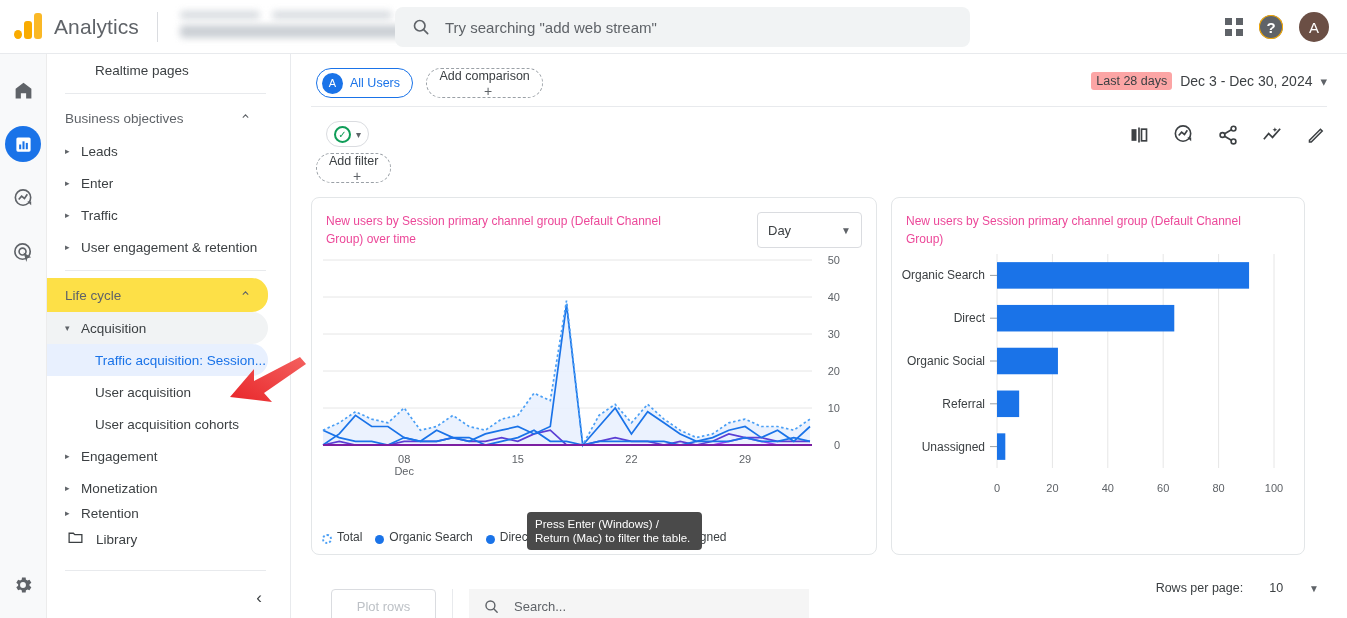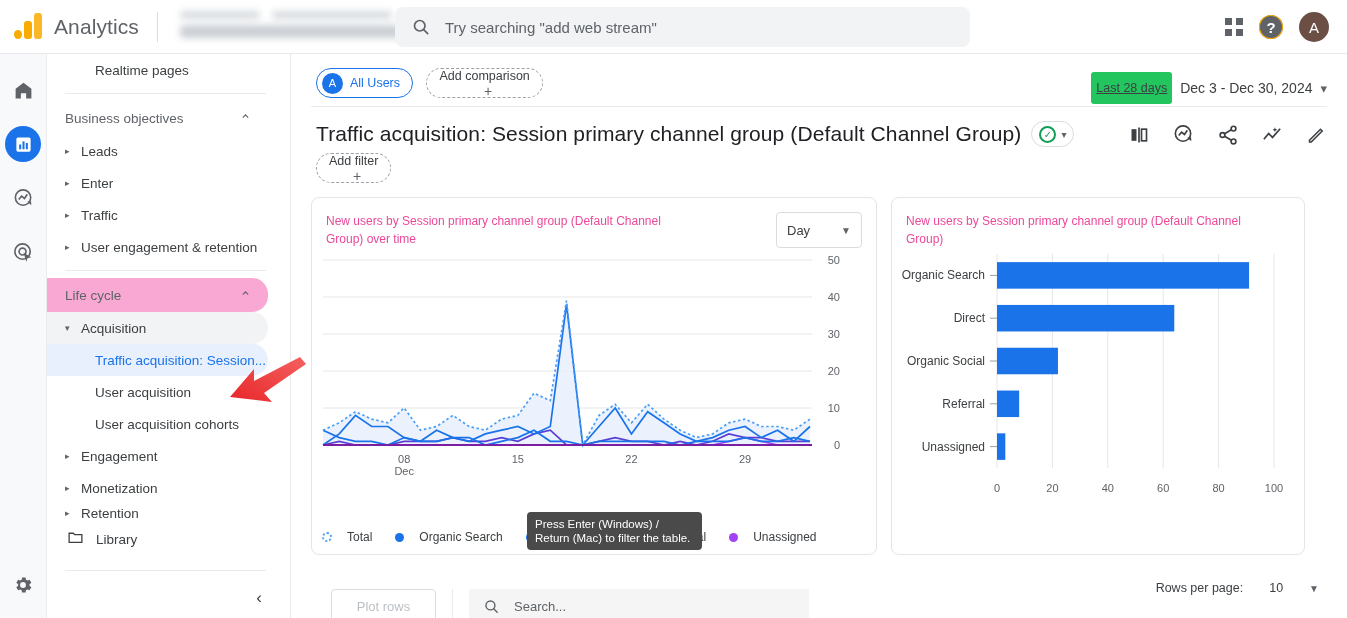--- a/index.html
+++ b/index.html
@@ -70,21 +70,21 @@
     margin-right: 22px; white-space: nowrap;
   }
   .nav-item .caret { width: 14px; color: #5f6368; font-size: 9px; flex: 0 0 14px; }
   .nav-item .lbl { margin-left: 2px; }
   .nav-sub { padding-left: 46px; }
   .nav-group {
     height: 34px; display: flex; align-items: center; justify-content: space-between;
     font-size: 13.5px; color: #5f6368; padding-left: 18px; padding-right: 16px;
     cursor: pointer; border-radius: 0 16px 16px 0; margin-right: 22px;
   }
-  .nav-group.shade { background: #f9a8d4; }
+  .nav-group.shade { background: #fde047; }
   .nav-item.shade { background: #f1f3f4; }
   .nav-item.selected { background: #e8f0fe; color: #1a73e8; font-weight: 500; }
   .nav-sep { height: 1px; background: #e8eaed; margin: 7px 24px 7px 18px; }
   .nav-folder { display: flex; align-items: center; gap: 12px; padding-left: 20px; height: 34px;
                 font-size: 13.5px; color: #3c4043; cursor: pointer;}
   .collapse-btn { position: absolute; right: 28px; bottom: 10px; color: #3c4043;
                   font-size: 17px; cursor: pointer; }
 
   
   .main { position: absolute; top: 54px; left: 291px; width: 1056px; height: 564px; background: #fff; }
@@ -95,46 +95,46 @@
   }
   .chip.users { border: 1px solid #1a73e8; color: #1a73e8; background: #fff; padding-left: 5px;}
   .chip.users .ac { width: 21px; height: 21px; border-radius: 50%; background: #1a73e8; color: #fff;
                     font-size: 11px; display: flex; align-items: center; justify-content: center; margin-right: 7px; }
   .chip.dashed { border: 1px dashed #9aa0a6; color: #3c4043; margin-left: 9px; flex-direction: column; }
   .chip.dashed .plus { margin-left: 7px; font-size: 14px; color: #5f6368; }
   .daterange {
     position: absolute; right: 20px; top: 18px; display: flex; align-items: center;
     font-size: 13px; color: #3c4043; gap: 8px; cursor: pointer;
   }
-  .dr-badge { background: #22c55e; padding: 9px 5px; border-radius: 3px; font-size: 12.5px; color: #3c4043; text-decoration: underline;}
+  .dr-badge { background: #fca5a5; padding: 2px 5px; border-radius: 3px; font-size: 12.5px; color: #3c4043;}
   .hline { height: 1px; background: #e8eaed; margin: 6px 20px 0 20px; }
 
   .titlerow { position: relative; padding: 14px 0 0 25px; display: flex; align-items: center; }
   .ptitle { font-size: 21px; color: #202124; letter-spacing: .1px; }
   .okbadge { display: inline-flex; align-items: center; gap: 5px; border: 1px solid #dadce0;
              border-radius: 14px; height: 26px; padding: 0 7px; margin-left: 10px; cursor: pointer; }
   .ok-circle { width: 17px; height: 17px; border-radius: 50%; border: 2px solid #0f9d58;
                display: flex; align-items: center; justify-content: center; color: #0f9d58; font-size: 10px; }
   .title-actions { position: absolute; right: 20px; top: 16px; display: flex; align-items: center; gap: 22px; }
   .filterrow { padding: 6px 8px 0 25px; }
 
   
   .cards { display: flex; padding: 14px 20px 0 20px; gap: 14px; }
   .card { background: #fff; border: 1px solid #e3e6e8; border-radius: 8px; position: relative; }
   .card-l { width: 566px; height: 358px; }
   .card-r { width: 414px; height: 358px; }
   .card-title { font-size: 12px; color: #ec4899; line-height: 18px; padding: 14px 0 0 14px; width: 380px; }
   .day-sel {
-    position: absolute; right: 14px; top: 14px; width: 86px; height: 36px;
+    position: absolute; right: 14px; top: 14px; width: 105px; height: 36px;
     border: 1px solid #dadce0; border-radius: 4px; display: flex; align-items: center;
     justify-content: space-between; padding: 0 10px; font-size: 13px; color: #3c4043; cursor: pointer;
   }
   .legend { position: absolute; left: 10px; bottom: 10px; display: flex; align-items: center;
             gap: 7px; font-size: 12px; color: #3c4043; }
-  .lg { display: flex; align-items: center; gap: 15px; margin-right: 16px; }
+  .lg { display: flex; align-items: flex-end; gap: 5px; margin-right: 6px; }
   .dot { width: 9px; height: 9px; border-radius: 50%; display: inline-block; }
   .dot.hollow { background: #fff; border: 2px dotted #4a9ff5; width: 10px; height: 10px;}
   .tooltip {
     position: absolute; left: 215px; bottom: 4px; background: #4a4a4a; color: #fff;
     font-size: 11.5px; line-height: 14px; border-radius: 4px; padding: 5px 8px; width: 175px;
   }
 
   
   .bottombar { position: absolute; left: 20px; top: 540px; width: 1016px; height: 24px;
                display: flex; align-items: center; }
@@ -315,21 +315,20 @@
       </div>
       <div class="daterange">
         <span class="dr-badge">Last 28 days</span>
         <span style="font-size:14px">Dec 3 - Dec 30, 2024</span>
         <span style="color:#5f6368">▾</span>
       </div>
     </div>
     <div class="hline"></div>
 
     <div class="titlerow">
-      <div class="ptitle">Traffic acquisition: Session primary channel group (Default Channel Group)</div>
       <div class="okbadge">
         <span class="ok-circle">✓</span>
         <span style="color:#5f6368;font-size:10px">▾</span>
       </div>
       <div class="title-actions">
         <span>
           <svg width="22" height="20" viewBox="0 0 24 24">
             <rect x="3" y="5" width="6" height="14" fill="#3c4043"></rect>
             <rect x="11" y="3" width="2" height="18" fill="#3c4043"></rect>
             <rect x="15" y="5" width="6" height="14" fill="none" stroke="#3c4043" stroke-width="2"></rect>

